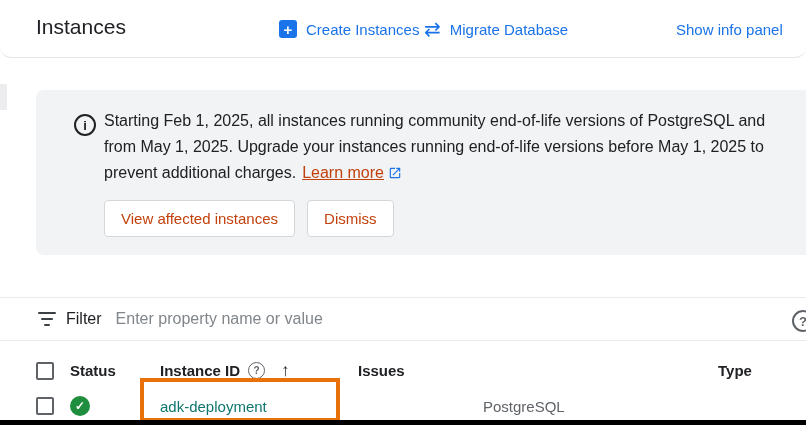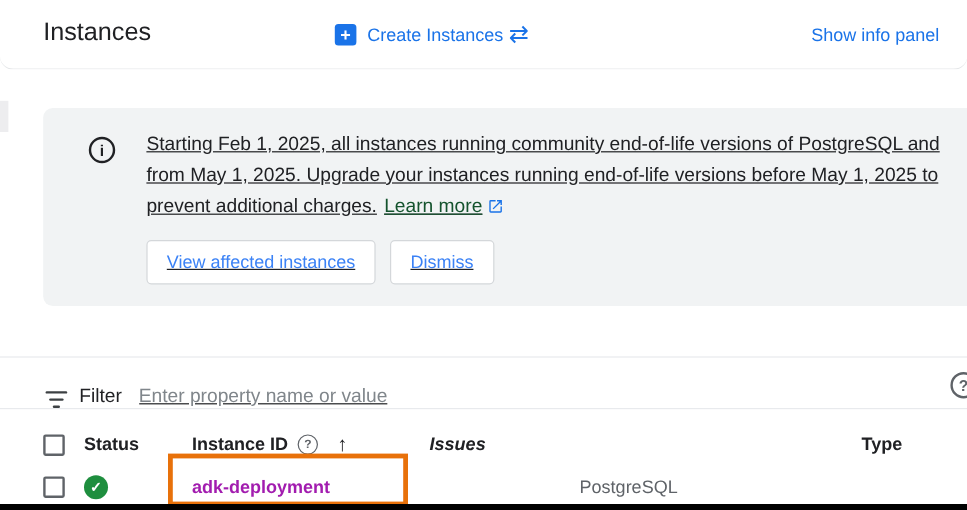--- a/index.html
+++ b/index.html
@@ -26,65 +26,65 @@
 
   
   .left-notch { position:absolute; left:0; top:84px; width:7px; height:26px; background:#ededef; }
 
   
   .banner { position:absolute; left:36px; top:90px; width:880px; background:#f1f3f4;
             border-radius:8px; padding:18px 24px 18px 38px; display:flex; }
   .info-ic { width:22px; height:22px; min-width:22px; border:2px solid #202124; border-radius:50%;
              display:flex; align-items:center; justify-content:center;
              font-size:13px; font-weight:700; color:#202124; font-style:normal; margin-top:6px; }
-  .banner-body { margin-left:26px;text-decoration:underline; }
+  .banner-body { margin-left:8px; }
   .banner-line { font-size:16px; line-height:26px; color:#202124; white-space:nowrap; }
-  .learn-more { color:#14532d; text-decoration:underline; margin-left:6px; cursor:pointer; }
+  .learn-more { color:#c2410c; text-decoration:underline; margin-left:6px; cursor:pointer; }
   .ext-ic { display:inline-block; vertical-align:-2px; margin-left:4px; }
   .banner-btns { margin-top:14px; display:flex; gap:12px; }
   .banner-btn { background:#fff; border:1px solid #d4d7da; border-radius:4px;
-                padding:9px 16px; font-size:15px; font-weight:500; color:#3b82f6;
+                padding:9px 16px; font-size:15px; font-weight:500; color:#c2410c;
                 font-family:"Liberation Sans", sans-serif; cursor:pointer; white-space:nowrap; }
 
   
   .filter-bar { position:absolute; top:297px; left:0; width:806px; height:44px;
                 border-top:1px solid #e8eaed; border-bottom:1px solid #e8eaed;
-                display:flex; align-items:flex-end; padding-left:38px; background:#fff; }
+                display:flex; align-items:center; padding-left:38px; background:#fff; }
   .filter-ic { display:flex; flex-direction:column; gap:4px; width:18px; align-items:center; cursor:pointer; }
   .filter-ic span { display:block; height:2px; background:#3c4043; border-radius:1px; }
   .filter-ic .b1 { width:18px; } .filter-ic .b2 { width:12px; } .filter-ic .b3 { width:6px; }
   .filter-label { margin-left:10px; font-size:16px; font-weight:500; color:#202124; cursor:pointer; }
   .filter-input { margin-left:14px; border:none; outline:none; font-size:16px; color:#202124;
-                  width:480px; background:transparent; font-family:"Liberation Sans", sans-serif;text-decoration:underline; }
+                  width:480px; background:transparent; font-family:"Liberation Sans", sans-serif; }
   .filter-input::placeholder { color:#80868b; }
   .filter-help { position:absolute; right:-8px; top:12px; width:22px; height:22px;
                  border:2px solid #5f6368; border-radius:50%; color:#5f6368;
                  display:flex; align-items:center; justify-content:center;
                  font-size:13px; font-weight:700; cursor:pointer; background:#fff; }
 
   
   .thead { position:absolute; top:342px; left:0; width:806px; height:58px;
            border-bottom:1px solid #e8eaed; display:flex; align-items:center;
            padding-left:36px; font-size:15px; font-weight:700; color:#202124; background:#fff; }
   .trow { position:absolute; top:386px; left:0; width:806px; height:40px;
           display:flex; align-items:center; padding-left:36px; font-size:15px; background:#fff; }
   .c-check { width:34px; display:flex; align-items:center; }
   .c-status { width:90px; display:flex; align-items:center; }
   .c-id { width:198px; display:flex; align-items:center; }
-  .c-issues { width:125px;font-style:italic; }
+  .c-issues { width:125px; }
   .c-edition { width:235px;margin-top:48px; }
   .c-type { flex:1; white-space:nowrap; }
   .cb { width:18px; height:18px; border:2px solid #5f6368; border-radius:2px; background:#fff; cursor:pointer; }
   .help-sm { width:17px; height:17px; border:1.5px solid #5f6368; border-radius:50%;
              color:#5f6368; font-size:10px; font-weight:700; display:flex; align-items:center;
              justify-content:center; margin-left:8px; cursor:pointer; }
   .sort-arrow { margin-left:16px; font-size:17px; color:#202124; cursor:pointer; }
   .ok-ic { width:20px; height:20px; border-radius:50%; background:#1e8e3e; color:#fff;
            display:flex; align-items:center; justify-content:center; font-size:12px; font-weight:700; }
-  .id-text { color:#a21caf; font-weight:700; }
+  .id-text { color:#0f766e; font-weight:400; }
   .muted { color:#5f6368; }
 
   
   .highlight { position:absolute; left:140px; top:378px; width:200px; height:44px;
                border:4px solid #e8710a; pointer-events:none; z-index:5; }
 
   .bottom-bar { position:absolute; left:0; bottom:0; width:806px; height:5px; background:#000; z-index:10; }
 </style>
 </head>
 <body>
@@ -94,20 +94,21 @@
   <div class="topbar">
     <div class="page-title">Instances</div>
 
     <div class="hdr-action act-create">
       <span class="plus-sq">+</span>
       <span>Create Instances</span>
     </div>
 
     <div class="hdr-action act-migrate">
       <span class="swap-ic">⇄</span>
+      <span>Migrate Database</span>
     </div>
 
     <div class="hdr-action act-info">
       <span>Show info panel</span>
     </div>
   </div>
 
   <div class="left-notch"></div>
 
   <div class="banner">

